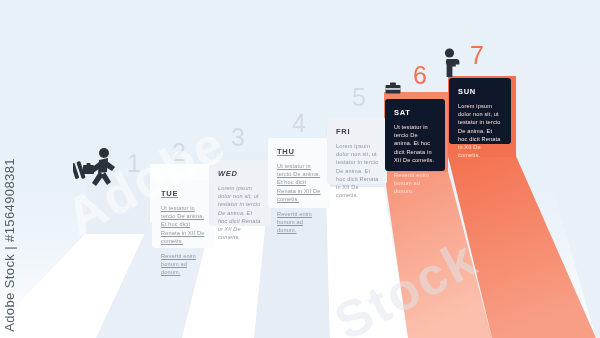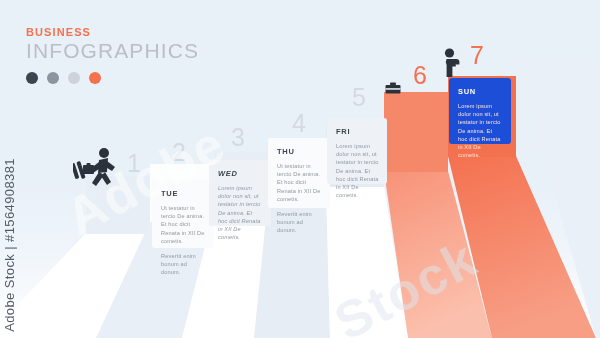--- a/index.html
+++ b/index.html
@@ -36,23 +36,23 @@
   
   .card{position:absolute;border-radius:3px;box-sizing:border-box;
     padding:9px 8px 8px 9px;}
   .card .day{font-size:7.5px;font-weight:bold;letter-spacing:.7px;line-height:9px;
     margin:0 0 6px 0;}
   .card p{margin:0;font-size:5.6px;line-height:8.2px;letter-spacing:.15px;}
   .card p + p{margin-top:7px;}
 
   .card.gray{background:#eef2f6;color:#8e98a3;}
   .card.gray .day{color:#3c4450;}
-  .card.white{background:#fafbfc;color:#8e98a3;}
+  .card.white{background:#fafbfc;color:#8e98a3;text-decoration:underline;}
   .card.white .day{color:#3c4450;}
-  .card.orange{background:#1d4ed8;color:#ffe4db;}
+  .card.orange{background:#0f172a;color:#ffe4db;}
   .card.orange .day{color:#ffffff;}
 
   
   .num{position:absolute;font-size:25px;line-height:25px;font-weight:normal;
     color:#d3dae1;}
   .num.hot{color:#f4714f;}
 
   
   .icon{position:absolute;}
 
@@ -121,30 +121,20 @@
 
     <div class="riser" style="left:268px;top:140px;width:58px;height:59px;background:#fcfdfd;"></div>
 
     <div class="riser" style="left:326px;top:126px;width:58px;height:61px;background:#e4ebf3;"></div>
 
     <div class="riser" style="left:384px;top:92px;width:64px;height:80px;background:#f6886a;"></div>
 
     <div class="riser" style="left:448px;top:76px;width:68px;height:81px;background:#f4714f;"></div>
   </div>
 
-  <div class="header">
-    <div class="h-business">BUSINESS</div>
-    <div class="h-info">INFOGRAPHICS</div>
-    <div class="dots">
-      <span class="dot d1"></span>
-      <span class="dot d2"></span>
-      <span class="dot d3"></span>
-      <span class="dot d4"></span>
-    </div>
-  </div>
 
   <div class="num" style="left:127px;top:151px;">1</div>
   <div class="num" style="left:172px;top:140px;">2</div>
   <div class="num" style="left:231px;top:125px;">3</div>
   <div class="num" style="left:292px;top:111px;">4</div>
   <div class="num" style="left:352px;top:85px;">5</div>
   <div class="num hot" style="left:413px;top:63px;">6</div>
   <div class="num hot" style="left:470px;top:43px;">7</div>
 
   <svg class="icon" style="left:73px;top:146px;" width="48" height="44" viewBox="0 0 48 44">
@@ -202,20 +192,25 @@
     <div class="day">THU</div>
     <p>Ut testatur in tercio De anima. Et hoc dicit Renata in XII De cometis.</p>
     <p>Revertit enim bonum ad donum.</p>
   </div>
 
   <div class="card gray" style="left:327px;top:118px;width:60px;height:66px;">
     <div class="day">FRI</div>
     <p>Lorem ipsum dolor non sit, ut testatur in tercio De anima. Et hoc dicit Renata in XII De cometis.</p>
   </div>
 
+  <div class="card orange" style="left:385px;top:99px;width:60px;height:72px;">
+    <div class="day">SAT</div>
+    <p>Ut testatur in tercio De anima. Et hoc dicit Renata in XII De cometis.</p>
+    <p>Revertit enim bonum ad donum.</p>
+  </div>
 
   <div class="card orange" style="left:449px;top:78px;width:62px;height:66px;">
     <div class="day">SUN</div>
     <p>Lorem ipsum dolor non sit, ut testatur in tercio De anima. Et hoc dicit Renata in XII De cometis.</p>
   </div>
 
   <div class="wm-ghost" style="left:60px;top:150px;transform:rotate(-28deg);">Adobe</div>
   <div class="wm-ghost g2" style="left:330px;top:260px;transform:rotate(-28deg);">Stock</div>
   <div class="wm-side">Adobe Stock | #1564908381</div>
 </div>

